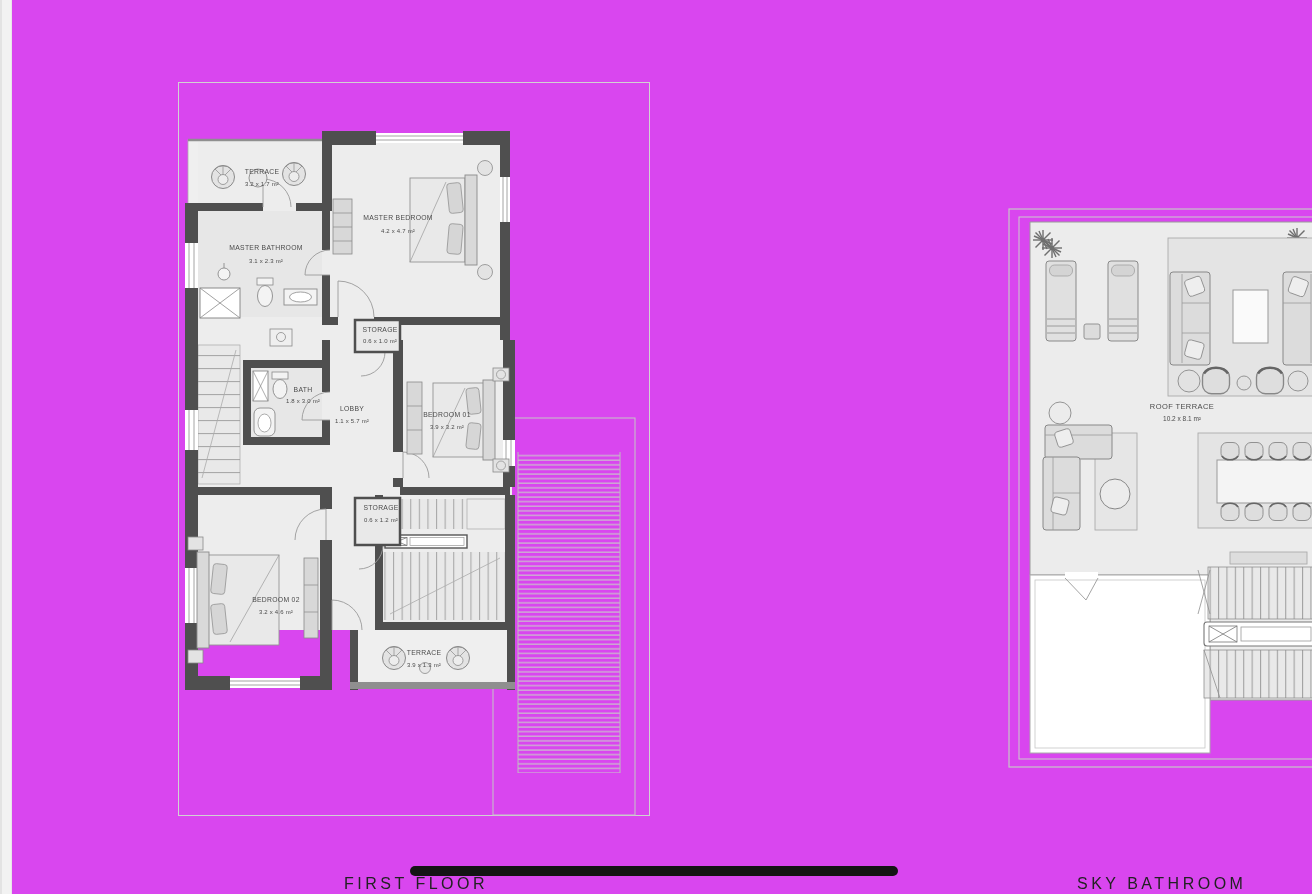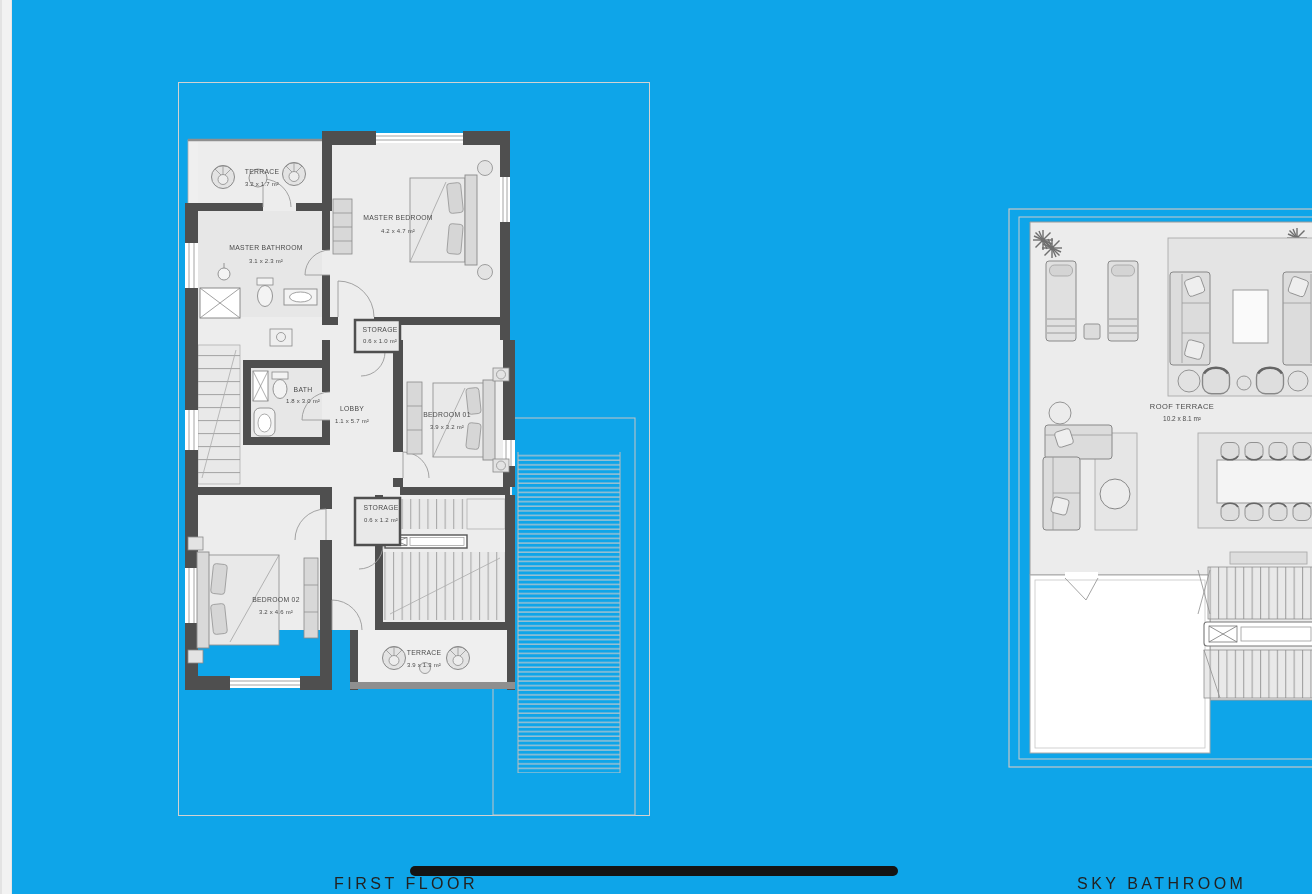--- a/index.html
+++ b/index.html
@@ -1,27 +1,27 @@
 <!DOCTYPE html>
 <html><head>
 <meta charset="utf-8">
 <style>
   html,body{margin:0;padding:0;background:#fff;}
-  .canvas{position:relative;width:1312px;height:894px;background:#0ea5e9;overflow:hidden;
+  .canvas{position:relative;width:1312px;height:894px;background:#d946ef;overflow:hidden;
           font-family:"Liberation Sans", sans-serif;}
   .page-edge{position:absolute;left:0;top:0;width:9px;height:894px;
              background:#f2f2f2;border-left:2px solid #e3e3e3;border-right:1px solid #e7e7e7;}
   .plan{position:absolute;}
   .plan-first{left:178px;top:82px;}
   .plan-sky{left:1008px;top:208px;}
   .divider-bar{position:absolute;left:410px;top:866px;width:488px;height:10px;
                background:#141414;border-radius:5px;}
   .plan-caption{position:absolute;top:875px;font-size:16px;letter-spacing:3.5px;
                 color:#222;font-weight:500;white-space:nowrap;}
-  .caption-first{left:334px;}
+  .caption-first{left:344px;}
   .caption-sky{left:1077px;}
   svg text{fill:#4a4a4a;text-anchor:middle;}
   .room-name{font-size:6.8px;letter-spacing:.3px;}
   .room-dims{font-size:6px;letter-spacing:.2px;}
   .room-name-lg{font-size:7.5px;letter-spacing:.4px;}
   .room-dims-lg{font-size:6.5px;}
 </style>
 </head>
 <body>
 

